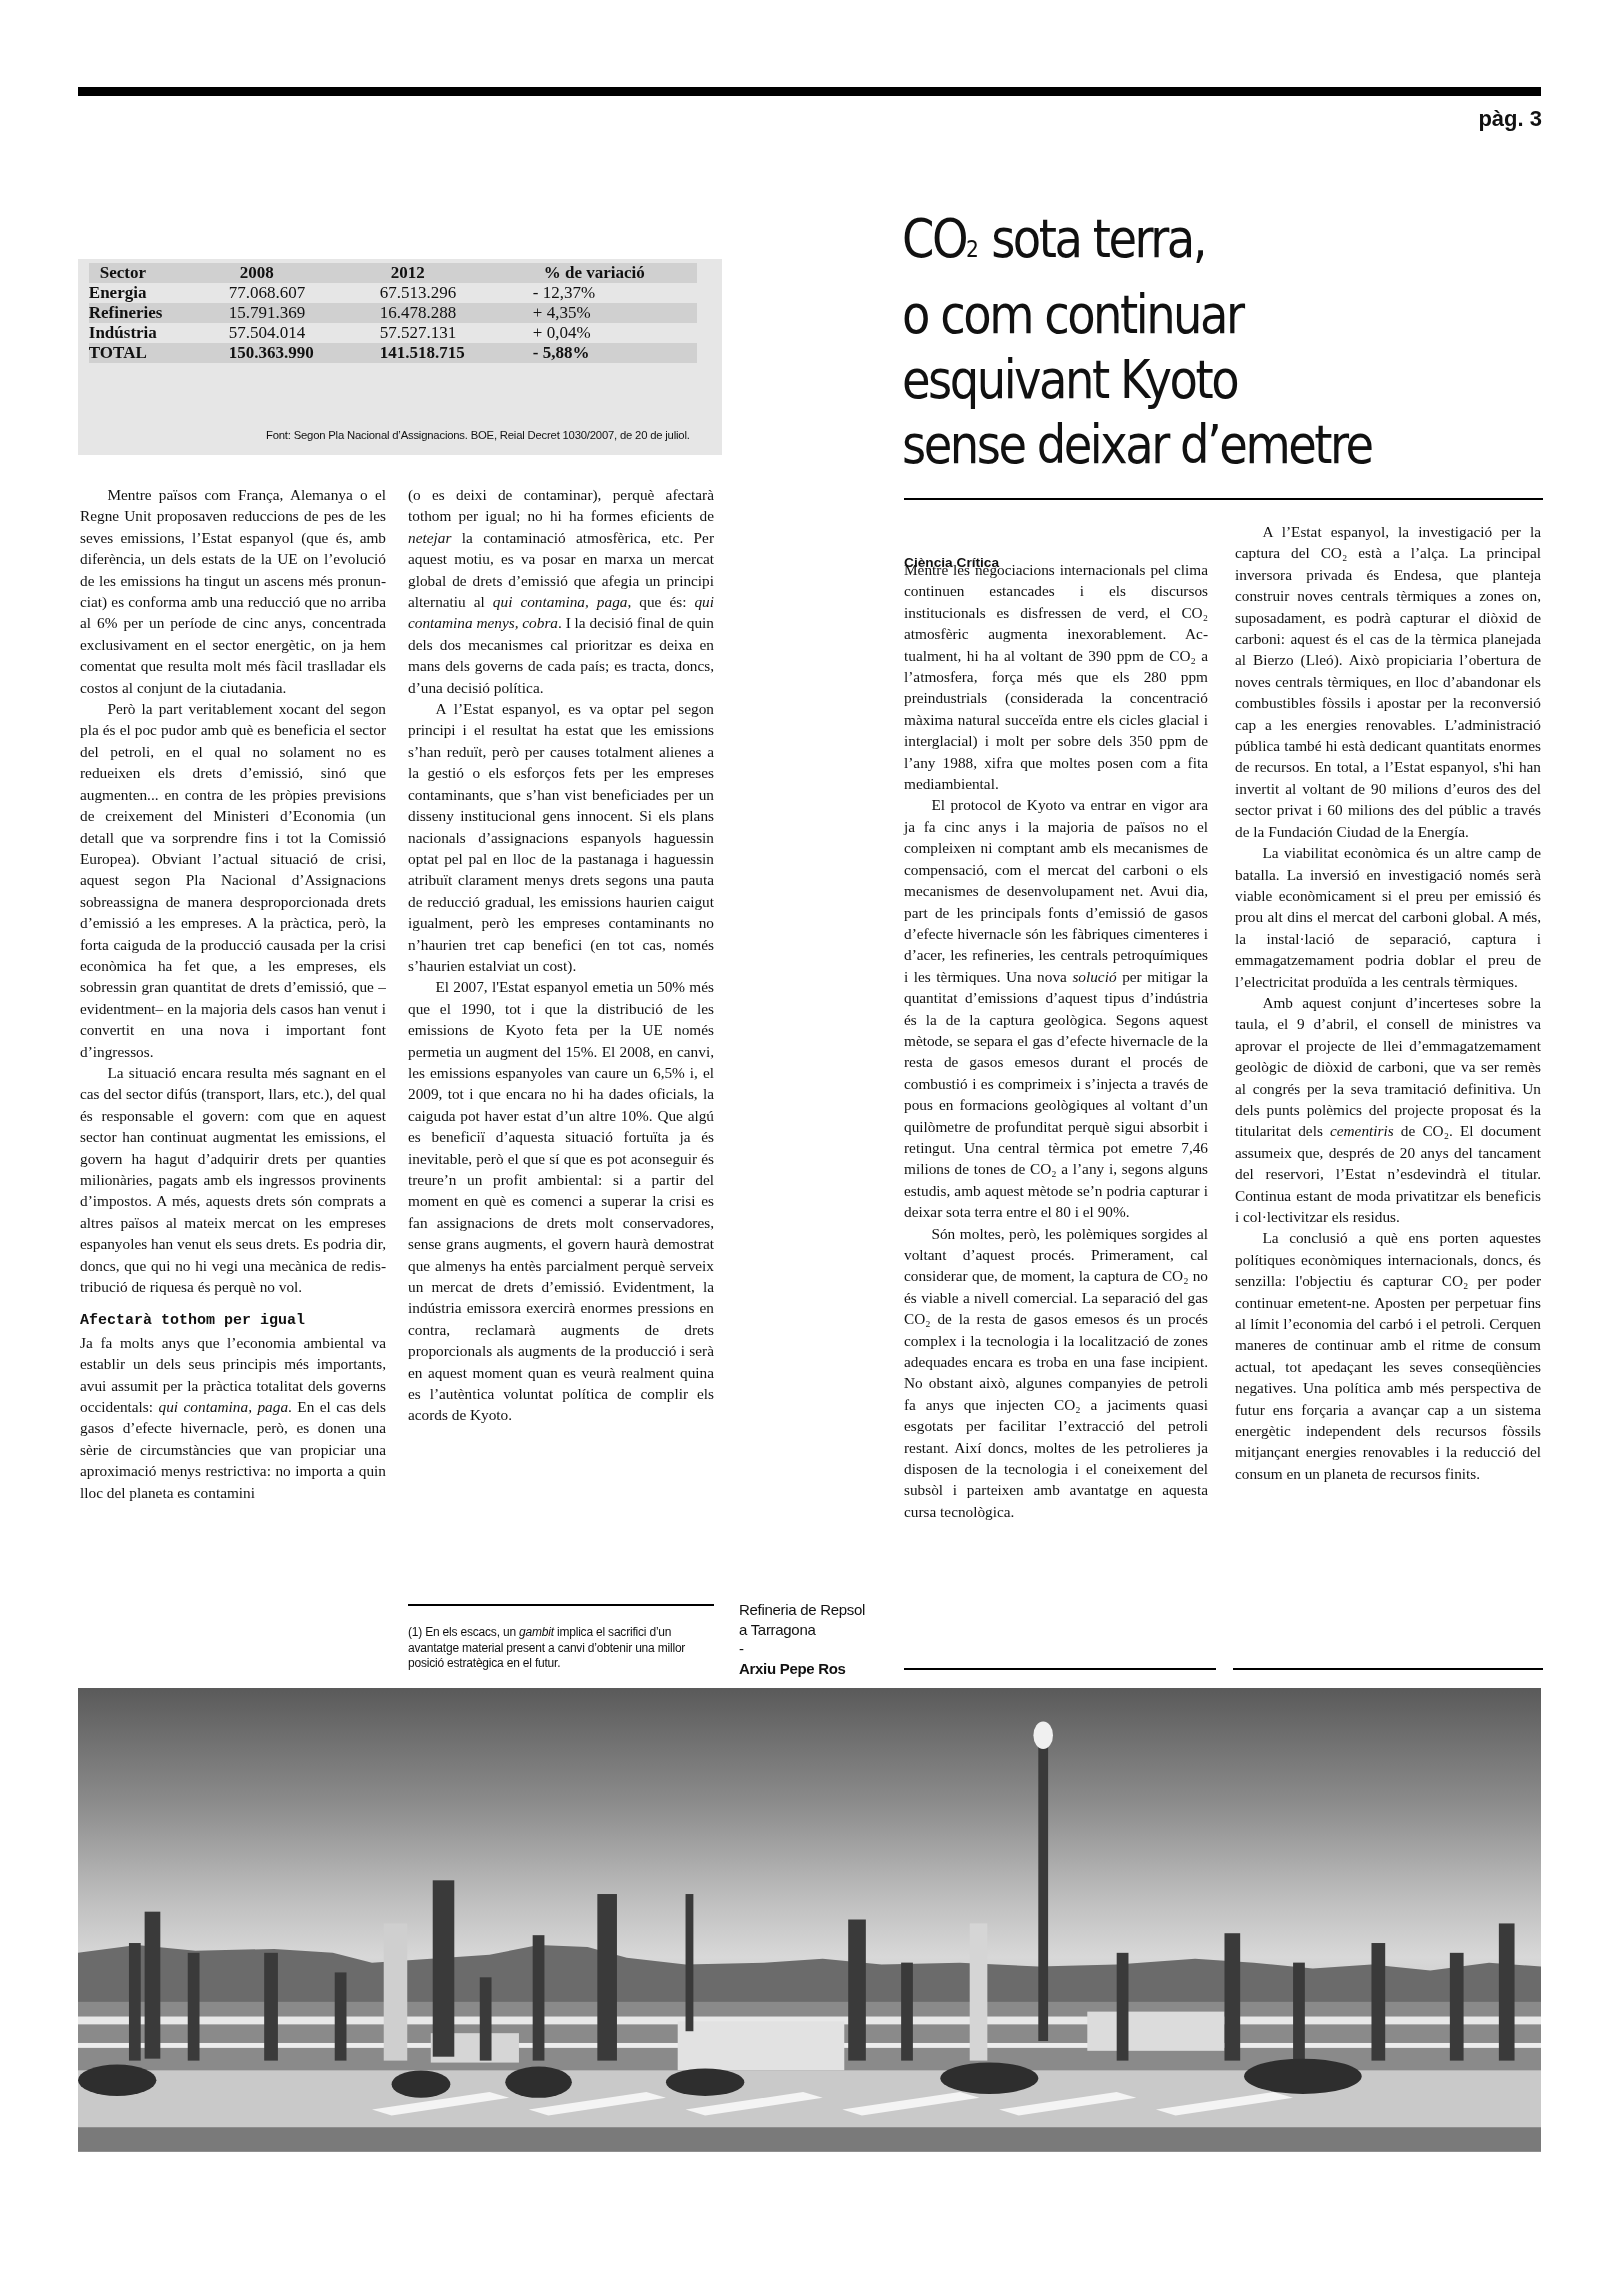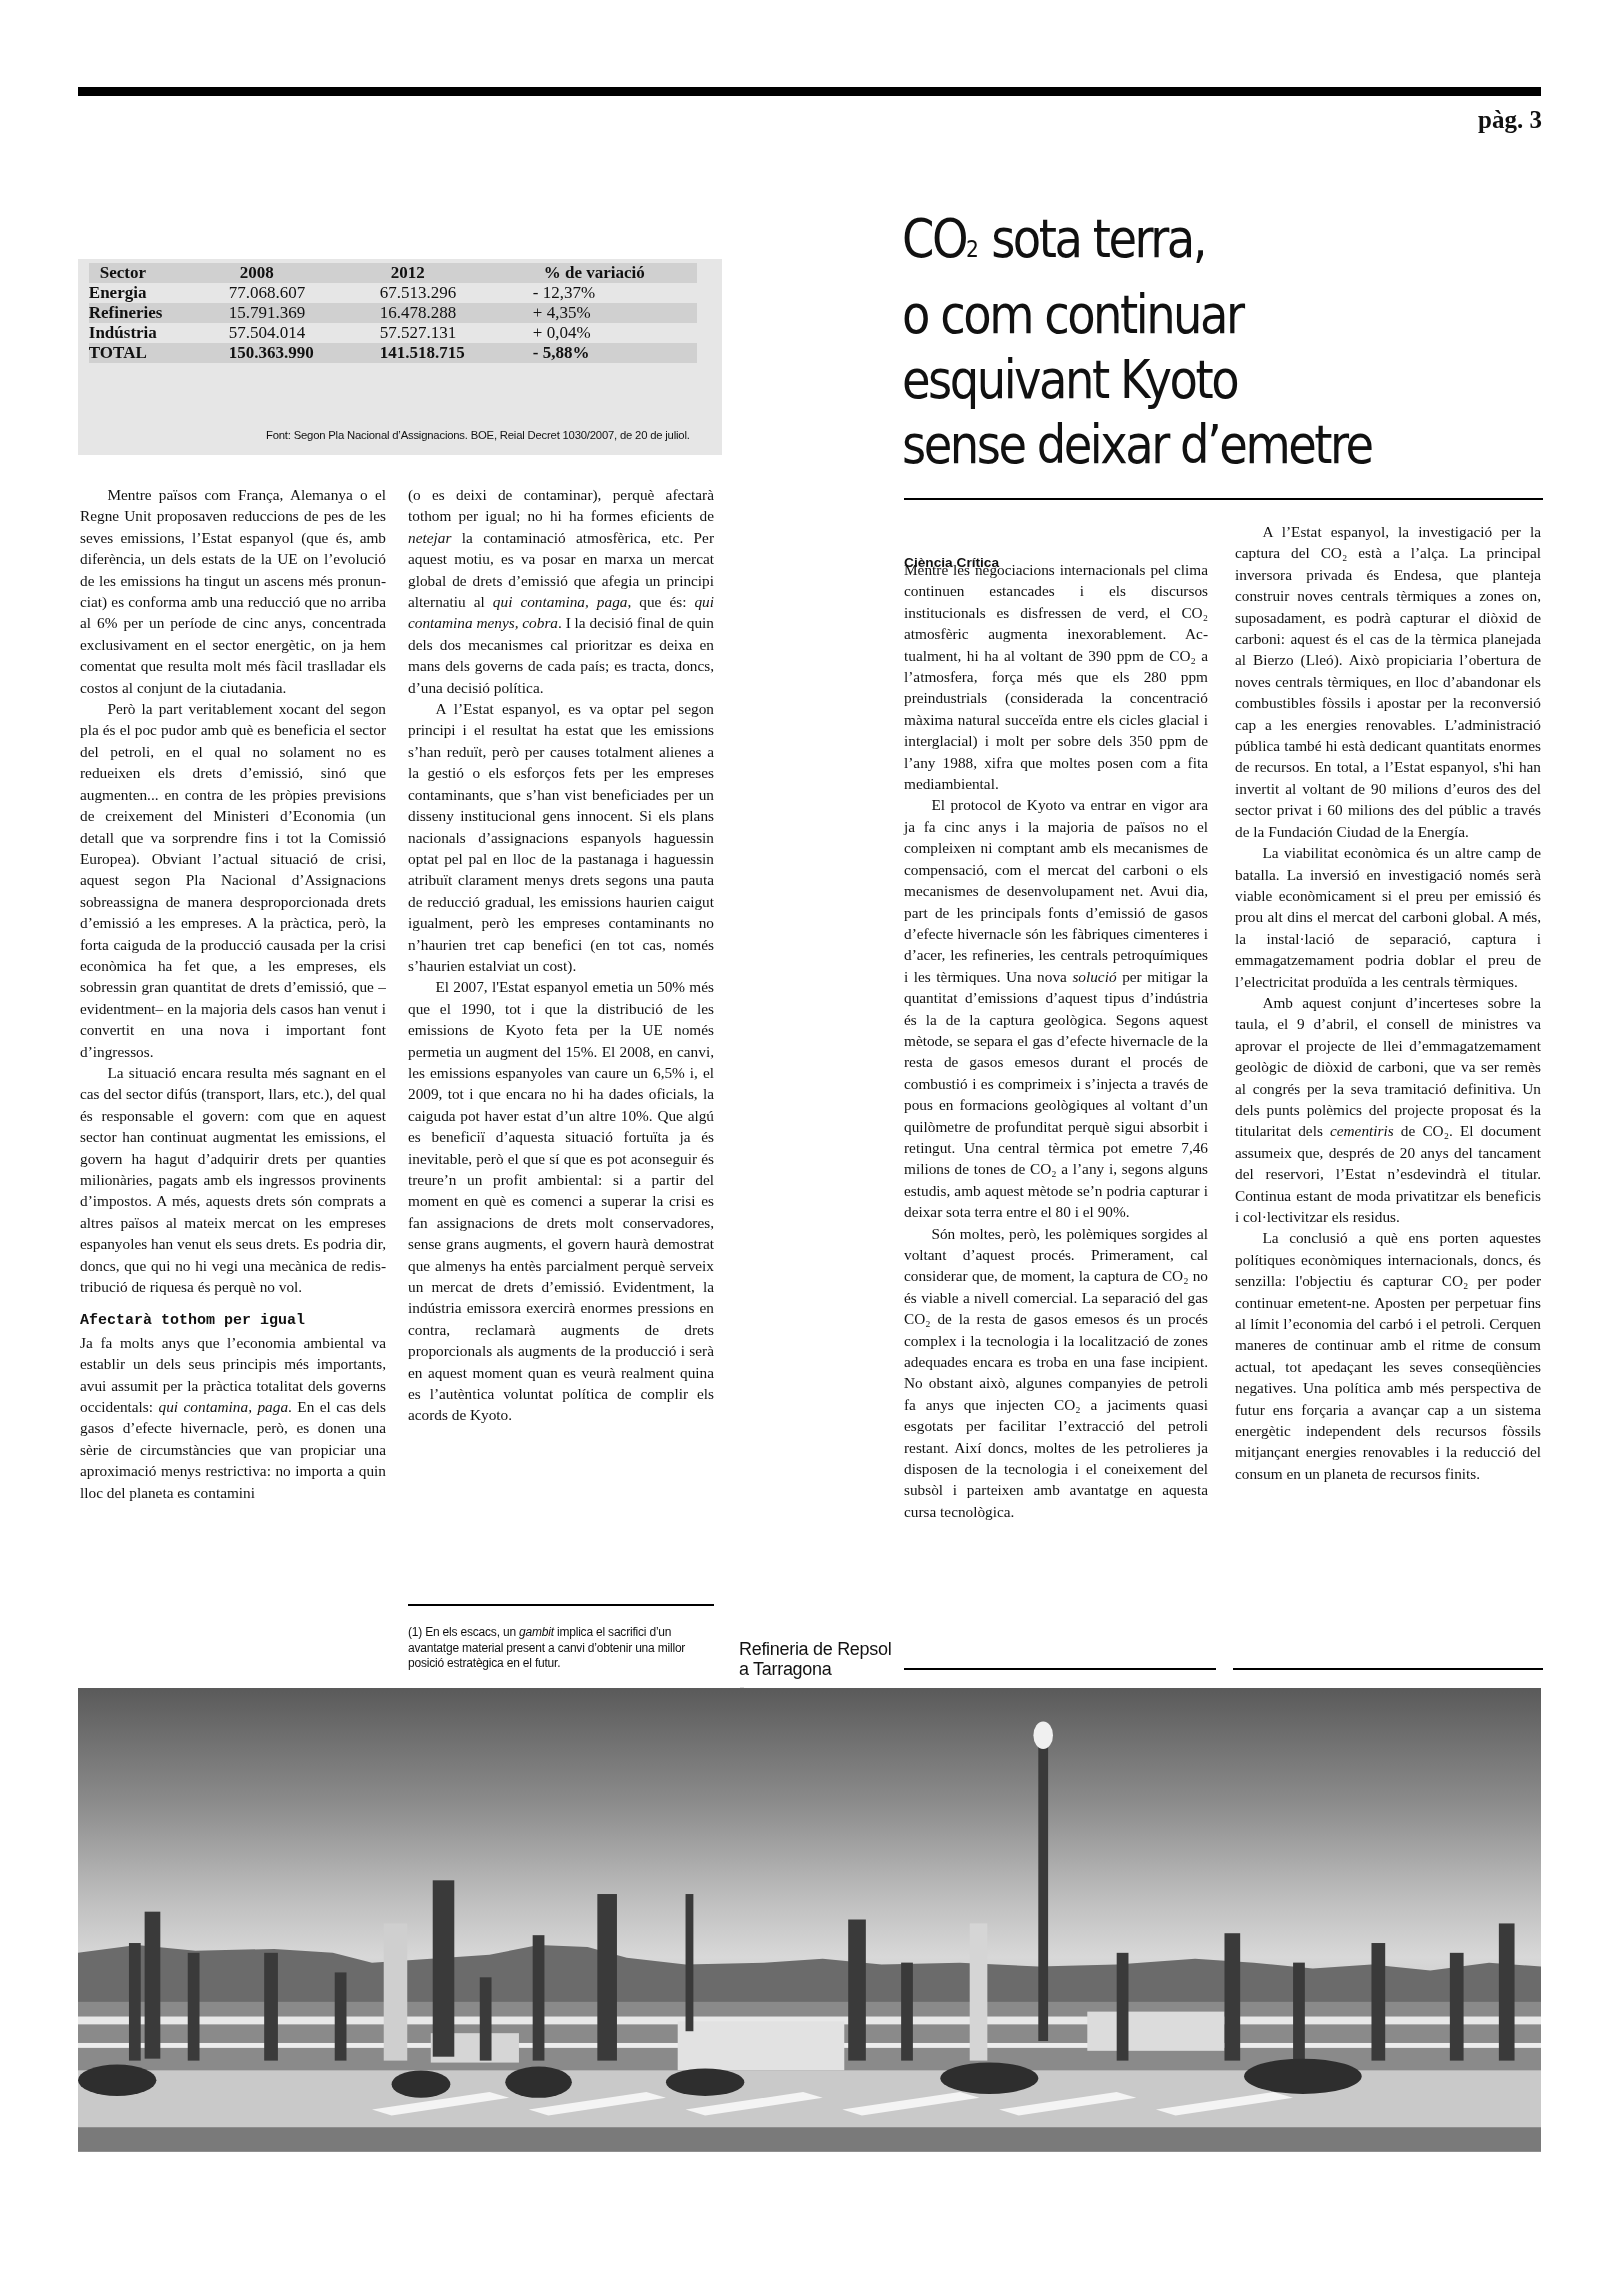--- a/index.html
+++ b/index.html
@@ -1,19 +1,19 @@
 <!DOCTYPE html>
 <html><head>
 <meta charset="utf-8">
 <style>
   html, body { margin: 0; padding: 0; background: #ffffff; }
   body { width: 1620px; height: 2293px; position: relative; overflow: hidden; color: #111; }
 
   #top-rule { position: absolute; left: 78px; top: 87px; width: 1463px; height: 8.8px; background: #000; }
-  #page-num { position: absolute; right: 78px; top: 106px; font-family: Liberation Serif, serif; font-weight: bold; font-size: 25px; text-align: right; }
+  #page-num { position: absolute; right: 78px; top: 106px; font-family: Liberation Sans, sans-serif; font-weight: bold; font-size: 22px; text-align: right; }
 
   
   #table-box { position: absolute; left: 78px; top: 259px; width: 644px; height: 196px; background: #e6e6e6; }
   #table-title { background: #7d7d7d; color: #fff; font-family: "Liberation Sans", sans-serif; font-weight: bold; font-size: 15px; height: 40px; line-height: 40px; padding-left: 10.8px; letter-spacing: -0.2px; }
   #table-box table { border-collapse: collapse; margin-left: 10.8px; margin-top: 3.9px; width: 608px; font-family: "Liberation Serif", serif; font-size: 17px; }
   #table-box td { padding: 0; height: 20px; line-height: 19.6px; }
   #table-box td.c1 { width: 129px; } #table-box td.c2 { width: 140px; } #table-box td.c3 { width: 142px; }
   #table-box tr.hdr td { font-weight: bold; padding-left: 11px; }
   #table-box tr.shade td { background: #d0d0d0; }
   #table-box tr.total td { font-weight: bold; background: #d0d0d0; }
@@ -34,21 +34,21 @@
   #col2 { left: 408px; top: 484px; width: 306px; }
   #col3 { left: 904px; top: 559px; width: 304px; }
   #col4 { left: 1235px; top: 521px; width: 306px; }
 
   #section-label { position: absolute; left: 904px; top: 555px; font-family: "Liberation Sans", sans-serif; font-weight: bold; font-size: 13.7px; }
 
   #footnote-rule { position: absolute; left: 408px; top: 1604px; width: 306px; height: 2px; background: #000; }
   #footnote { position: absolute; left: 408px; top: 1625px; width: 306px; font-family: "Liberation Sans", sans-serif; font-size: 12px; line-height: 15.7px; letter-spacing: -0.2px; }
   #footnote i { font-style: italic; }
 
-  #caption { position: absolute; left: 739px; top: 1640px; width: 157px; font-family: "Liberation Sans", sans-serif; font-size: 18px; line-height: 19.6px; letter-spacing: -0.3px; }
+  #caption { position: absolute; left: 739px; top: 1600px; width: 157px; font-family: "Liberation Sans", sans-serif; font-size: 15px; line-height: 19.6px; letter-spacing: -0.3px; }
   #caption .credit { font-weight: bold; }
 
   #col3-rule { position: absolute; left: 904px; top: 1668px; width: 312px; height: 2px; background: #000; }
   #col4-rule { position: absolute; left: 1233px; top: 1668px; width: 310px; height: 2px; background: #000; }
 
   
   #photo { position: absolute; left: 78px; top: 1688px; width: 1463px; height: 464px; overflow: hidden; background: linear-gradient(180deg, #5a5a5a 0%, #8c8c8c 25%, #bdbdbd 45%, #d8d8d8 58%, #cfcfcf 64%, #9a9a9a 70%, #7a7a7a 78%, #cfcfcf 88%, #e6e6e6 100%); }
   #photo svg { position: absolute; left: 0; top: 0; }
 </style>
 </head>

